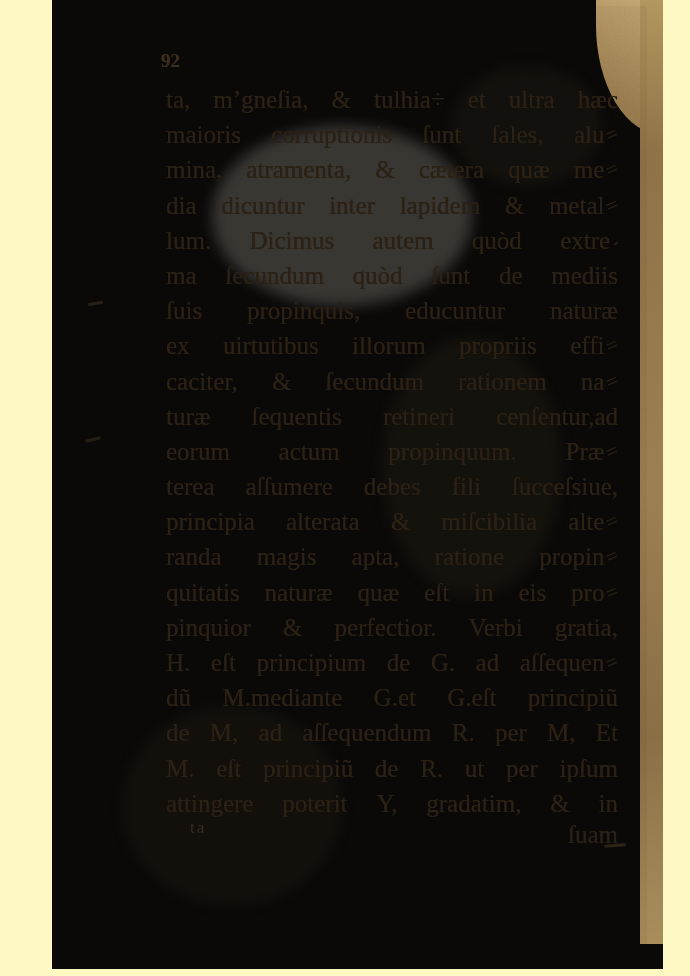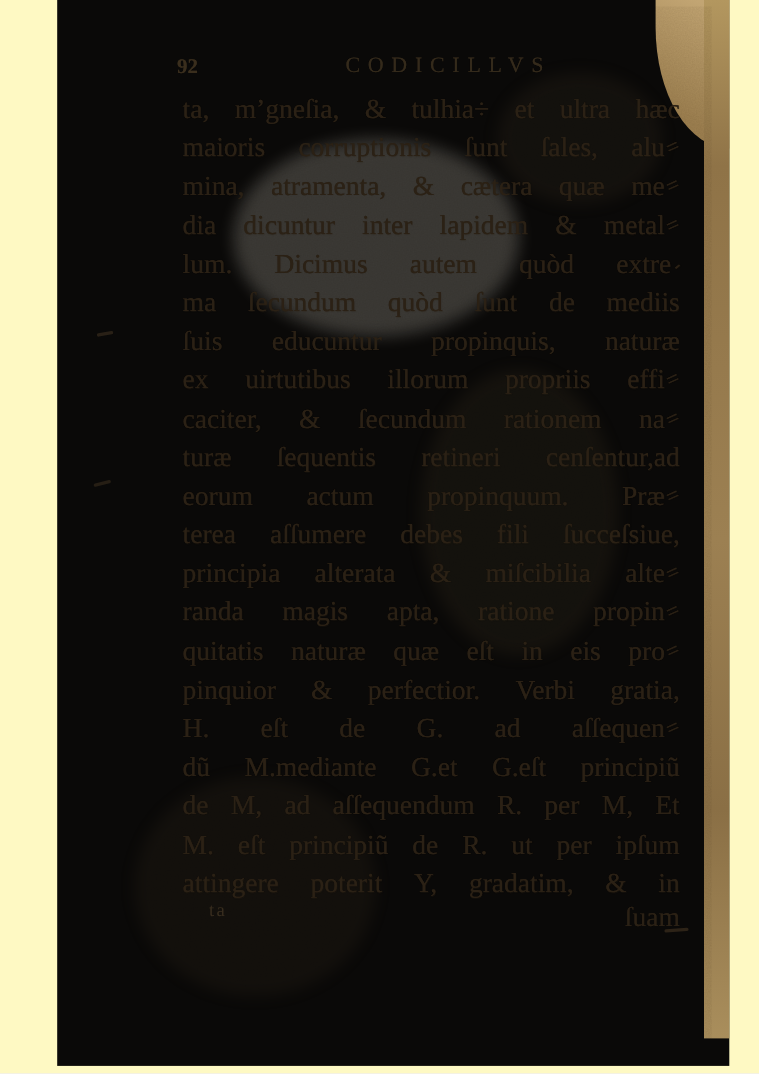--- a/index.html
+++ b/index.html
@@ -92,21 +92,20 @@
 
     <svg class="noise" width="585" height="953">
       <filter id="nz">
         <feTurbulence type="fractalNoise" baseFrequency="0.8" numOctaves="2" seed="7"></feTurbulence>
         <feColorMatrix type="matrix" values="0 0 0 0 0.30  0 0 0 0 0.25  0 0 0 0 0.17  0 0 0 0.55 0"></feColorMatrix>
       </filter>
       <rect width="585" height="953" filter="url(#nz)"></rect>
     </svg>
 
     <div class="page-number">92</div>
-    <div class="running-title">CODICILLVS</div>
 
     <div class="textblock">
         <div class="line">
           <span>ta,</span>
           <span>m’gneſia,</span>
           <span>&amp;</span>
           <span>tulhia÷</span>
           <span>et</span>
           <span>ultra</span>
           <span>hæc</span>
@@ -144,22 +143,22 @@
         <div class="line">
           <span>ma</span>
           <span>ſecundum</span>
           <span>quòd</span>
           <span>ſunt</span>
           <span>de</span>
           <span>mediis</span>
         </div>
         <div class="line">
           <span>ſuis</span>
+          <span>propinquis,</span>
           <span>educuntur</span>
-          <span>propinquis,</span>
           <span>naturæ</span>
         </div>
         <div class="line">
           <span>ex</span>
           <span>uirtutibus</span>
           <span>illorum</span>
           <span>propriis</span>
           <span>effi<span class="hyph">=</span></span>
         </div>
         <div class="line">
@@ -214,20 +213,21 @@
         <div class="line">
           <span>pinquior</span>
           <span>&amp;</span>
           <span>perfectior.</span>
           <span>Verbi</span>
           <span>gratia,</span>
         </div>
         <div class="line">
           <span>H.</span>
           <span>eſt</span>
+          <span>principium</span>
           <span>de</span>
           <span>G.</span>
           <span>ad</span>
           <span>aſſequen<span class="hyph">=</span></span>
         </div>
         <div class="line">
           <span>dũ</span>
           <span>M.mediante</span>
           <span>G.et</span>
           <span>G.eſt</span>

